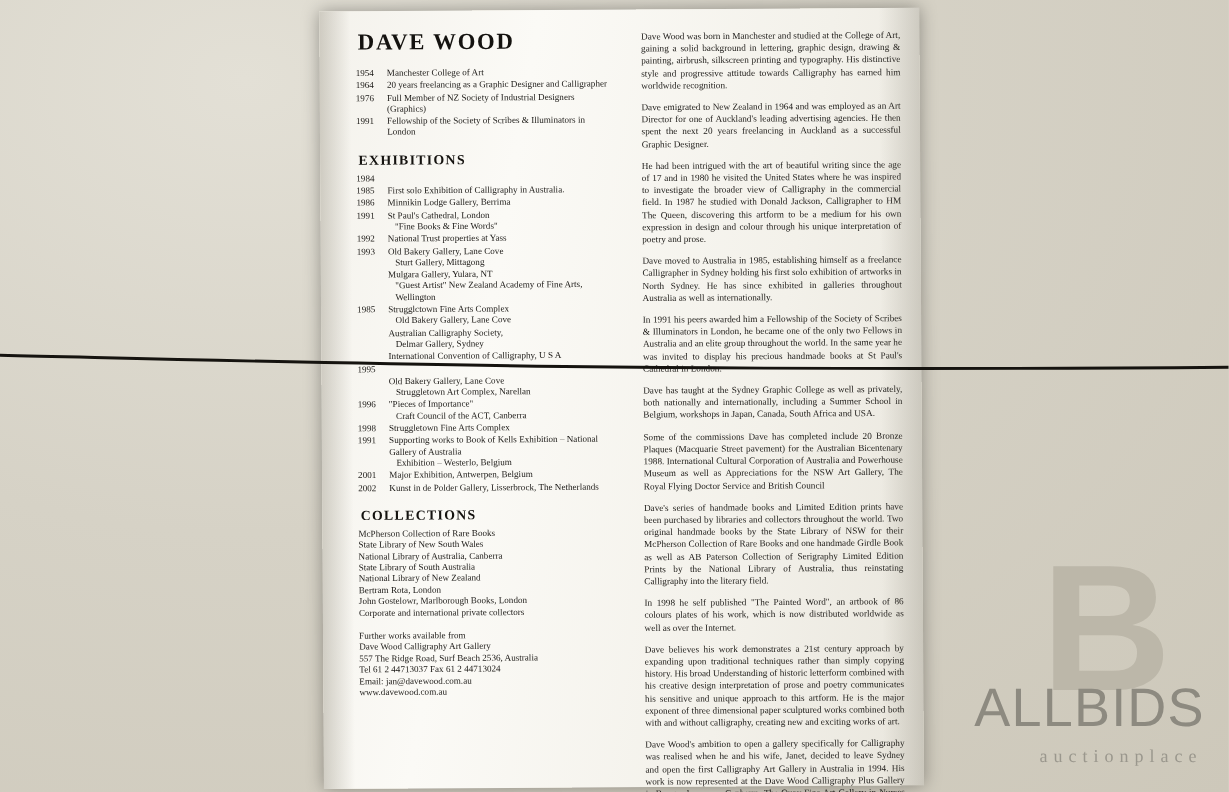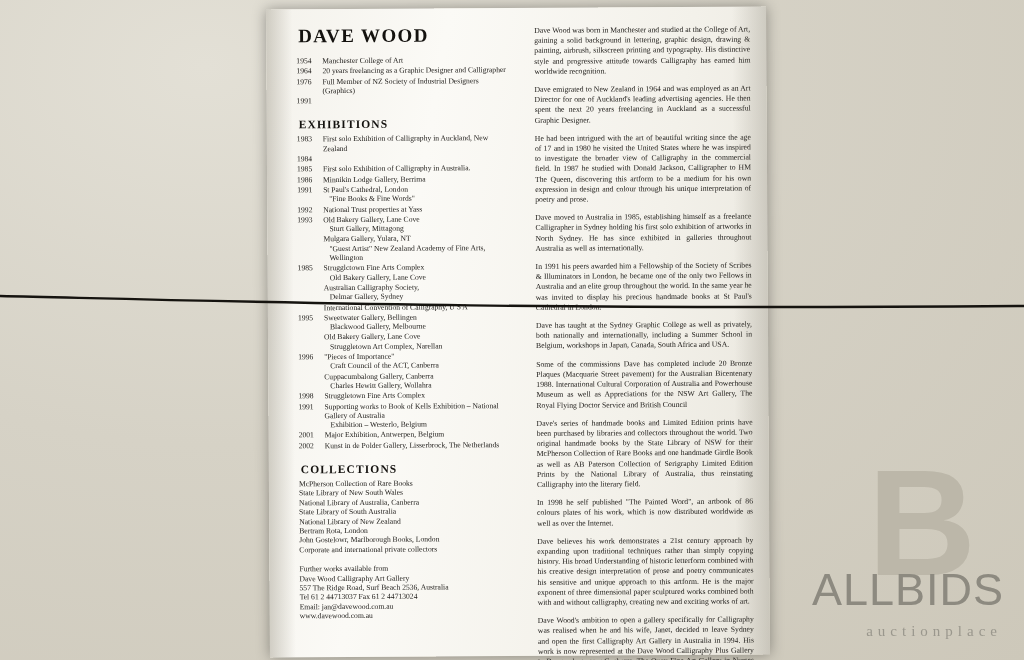--- a/index.html
+++ b/index.html
@@ -116,30 +116,27 @@
           <li>
             <span class="yr">1964</span>
             <span class="txt">20 years freelancing as a Graphic Designer and Calligrapher</span>
           </li>
           <li>
             <span class="yr">1976</span>
             <span class="txt">Full Member of NZ Society of Industrial Designers (Graphics)</span>
           </li>
           <li>
             <span class="yr">1991</span>
+            <span class="txt">Fellowship of the Society of Scribes &amp; Illuminators in London</span>
           </li>
         </ul>
 
       <h2 class="sec">EXHIBITIONS</h2>
       <ul class="entries" id="exhibitions">
           <li>
-            <span class="yr">1983</span>
-            <span class="txt">First solo Exhibition of Calligraphy in Auckland, New Zealand</span>
-          </li>
-          <li>
             <span class="yr">1984</span>
           </li>
           <li>
             <span class="yr">1985</span>
             <span class="txt">First solo Exhibition of Calligraphy in Australia.</span>
           </li>
           <li>
             <span class="yr">1986</span>
             <span class="txt">Minnikin Lodge Gallery, Berrima</span>
           </li>
@@ -166,33 +163,28 @@
           <li>
             <span class="yr"></span>
             <span class="txt">Australian Calligraphy Society,<span class="sub">Delmar Gallery, Sydney</span></span>
           </li>
           <li>
             <span class="yr"></span>
             <span class="txt">International Convention of Calligraphy, U S A</span>
           </li>
           <li>
             <span class="yr">1995</span>
-            <span class="txt">Sweetwater Gallery, Bellingen<span class="sub">Blackwood Gallery, Melbourne</span></span>
           </li>
           <li>
             <span class="yr"></span>
             <span class="txt">Old Bakery Gallery, Lane Cove<span class="sub">Struggletown Art Complex, Narellan</span></span>
           </li>
           <li>
             <span class="yr">1996</span>
             <span class="txt">"Pieces of Importance"<span class="sub">Craft Council of the ACT, Canberra</span></span>
-          </li>
-          <li>
-            <span class="yr"></span>
-            <span class="txt">Cuppacumbalong Gallery, Canberra<span class="sub">Charles Hewitt Gallery, Wollahra</span></span>
           </li>
           <li>
             <span class="yr">1998</span>
             <span class="txt">Struggletown Fine Arts Complex</span>
           </li>
           <li>
             <span class="yr">1991</span>
             <span class="txt">Supporting works to Book of Kells Exhibition – National Gallery of Australia<span class="sub">Exhibition – Westerlo, Belgium</span></span>
           </li>
           <li>

